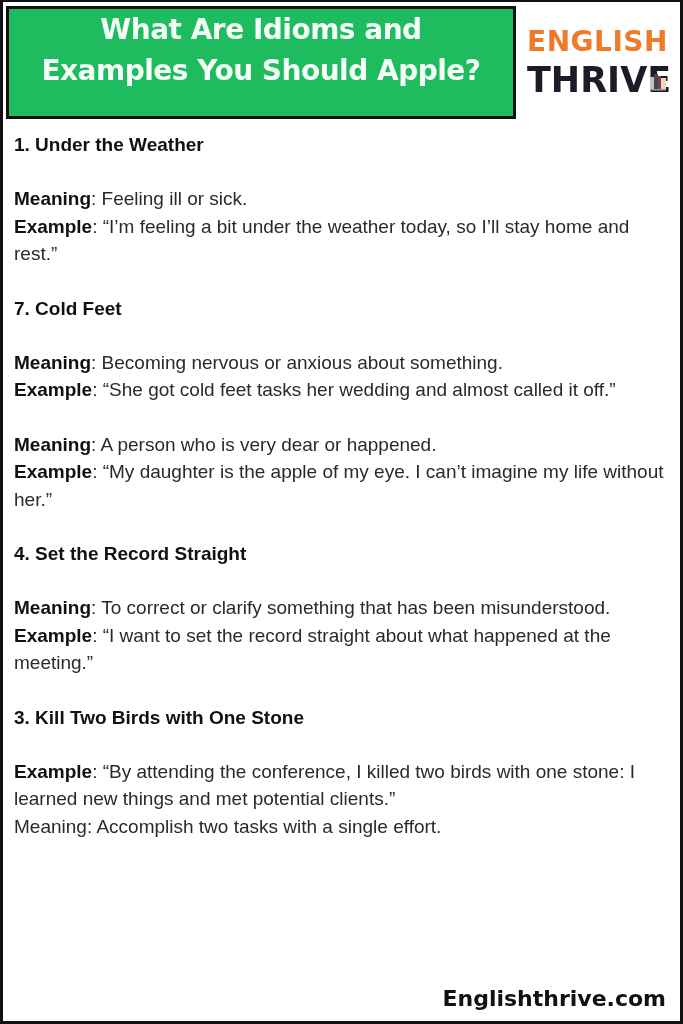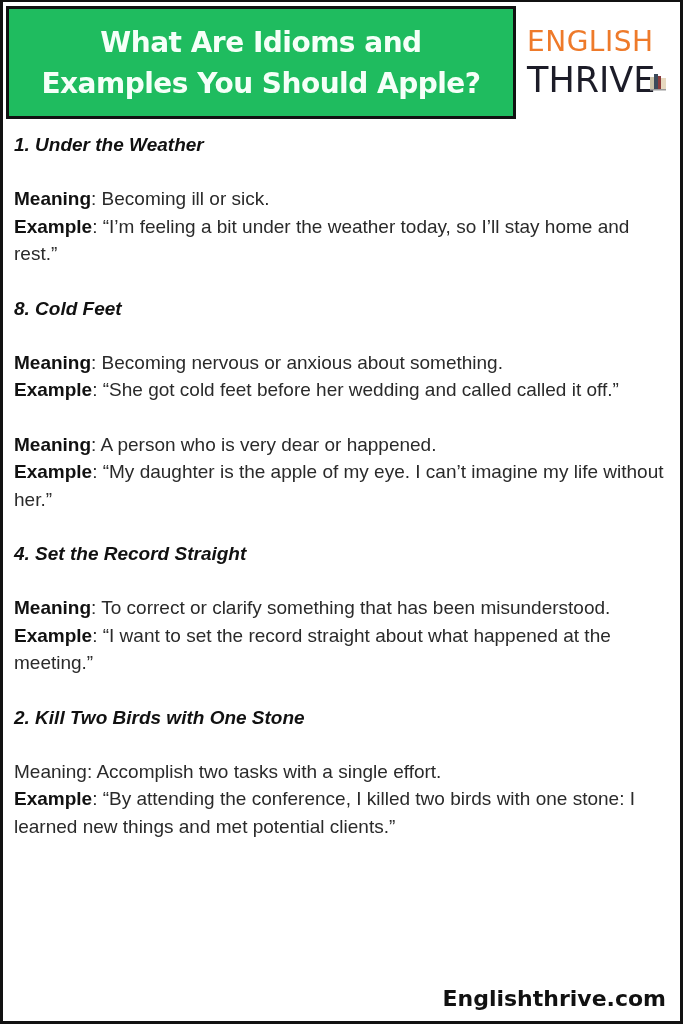--- a/index.html
+++ b/index.html
@@ -9,53 +9,52 @@
       position: relative;
       width: 683px; height: 1024px;
       border: 3px solid #111;
       border-top-width: 2px;
       background: #fff;
     }
     .header {
       position: absolute; left: 3px; top: 4px; width: 510px; height: 113px;
       background: #1fbc5f;
       border: 3px solid #111;
-      display: flex; flex-direction: column; align-items: center; justify-content: center;
+      display: flex; flex-direction: column; align-items: center; 
       color: #f5fff8;
       font-family: "DejaVu Sans", "Liberation Sans", sans-serif;
       font-weight: bold;
       font-size: 28px; line-height: 41px;
       letter-spacing: -0.5px;
       text-align: center;
     }
     .logo {
       position: absolute; left: 520px; top: 22px; width: 150px; height: 80px;
       font-family: "DejaVu Sans", "Liberation Sans", sans-serif;
-      font-weight: normal;
+      font-weight: bold;
     }
     .logo-top {
       position: absolute; left: 4px; top: 0px;
       color: #ee7a2a; font-size: 28px; letter-spacing: 0.5px; line-height: 36px;
     }
     .logo-bottom {
       position: absolute; left: 4px; top: 38px;
       color: #1c1c28; font-size: 35px; letter-spacing: 0px; line-height: 36px;
     }
     .book-icon {
       position: absolute; left: 126px; top: 47px; width: 18px; height: 20px;
     }
     .content {
       position: absolute; left: 11px; top: 129px; width: 660px;
       font-size: 19px; line-height: 27.5px; color: #2a2a2a;
     }
     .item { margin-bottom: 27px; }
     .item-title {
       font-weight: bold; color: #111; font-size: 19px; line-height: 27px;
       margin-bottom: 27px;
-      font-style: italic;
     }
     .label { font-weight: bold; color: #111; }
     .label.plain { font-weight: normal; color: #2a2a2a; }
     .footer {
       position: absolute; right: 14px; top: 984px;
       font-weight: bold; font-size: 22px; color: #111;
       font-family: "DejaVu Sans", "Liberation Sans", sans-serif;
     }
   </style>
 </head>
@@ -77,44 +76,44 @@
       <rect x="9" y="5" width="3" height="14" fill="#8a3b3b"></rect>
       <rect x="12" y="7" width="5" height="12" fill="#e7d9c0"></rect>
       <rect x="1" y="18" width="16" height="1.5" fill="#999"></rect>
     </svg>
   </div>
 
   <div class="content">
 
     <div class="item">
       <div class="item-title">1. Under the Weather</div>
-      <div><span class="label">Meaning</span><span>: Becoming ill or sick.</span></div>
+      <div><span class="label">Meaning</span><span>: Feeling ill or sick.</span></div>
       <div><span class="label">Example</span><span>: “I’m feeling a bit under the weather today, so I’ll stay home and rest.”</span></div>
     </div>
 
     <div class="item">
-      <div class="item-title">8. Cold Feet</div>
+      <div class="item-title">7. Cold Feet</div>
       <div><span class="label">Meaning</span><span>: Becoming nervous or anxious about something.</span></div>
-      <div><span class="label">Example</span><span>: “She got cold feet before her wedding and called called it off.”</span></div>
+      <div><span class="label">Example</span><span>: “She got cold feet tasks her wedding and almost called it off.”</span></div>
     </div>
 
     <div class="item">
       <div><span class="label">Meaning</span><span>: A person who is very dear or happened.</span></div>
       <div><span class="label">Example</span><span>: “My daughter is the apple of my eye. I can’t imagine my life without her.”</span></div>
     </div>
 
     <div class="item">
       <div class="item-title">4. Set the Record Straight</div>
       <div><span class="label">Meaning</span><span>: To correct or clarify something that has been misunderstood.</span></div>
       <div><span class="label">Example</span><span>: “I want to set the record straight about what happened at the meeting.”</span></div>
     </div>
 
     <div class="item">
-      <div class="item-title">2. Kill Two Birds with One Stone</div>
+      <div class="item-title">3. Kill Two Birds with One Stone</div>
+      <div><span class="label">Example</span><span>: “By attending the conference, I killed two birds with one stone: I learned new things and met potential clients.”</span></div>
       <div><span class="label plain">Meaning</span><span>: Accomplish two tasks with a single effort.</span></div>
-      <div><span class="label">Example</span><span>: “By attending the conference, I killed two birds with one stone: I learned new things and met potential clients.”</span></div>
     </div>
 
   </div>
 
   <div class="footer">Englishthrive.com</div>
 
 </div>
 
 </body></html>

